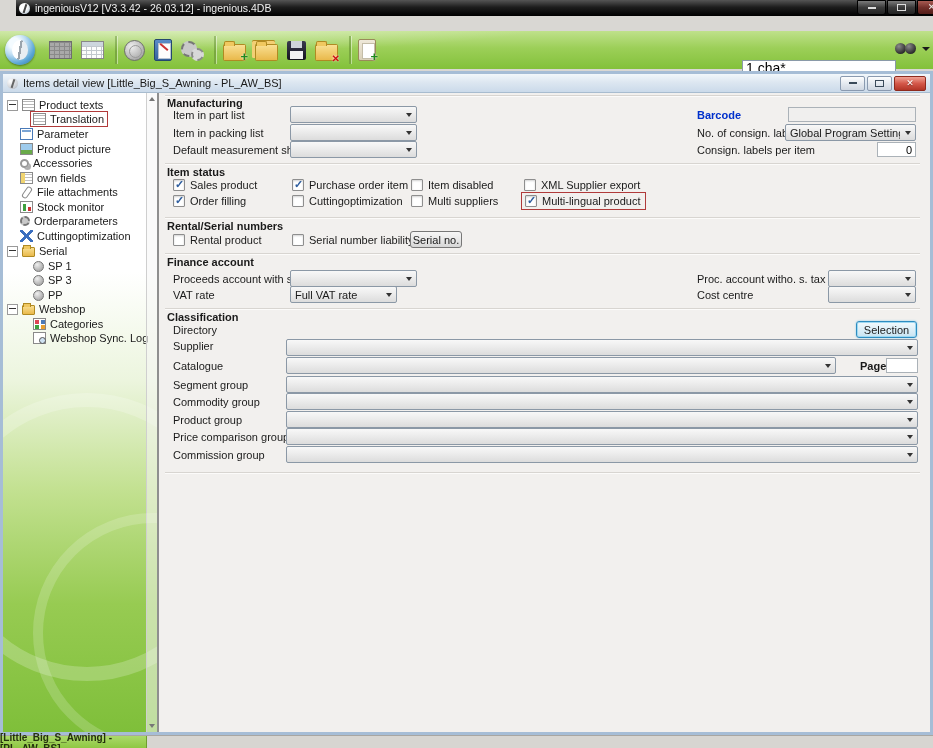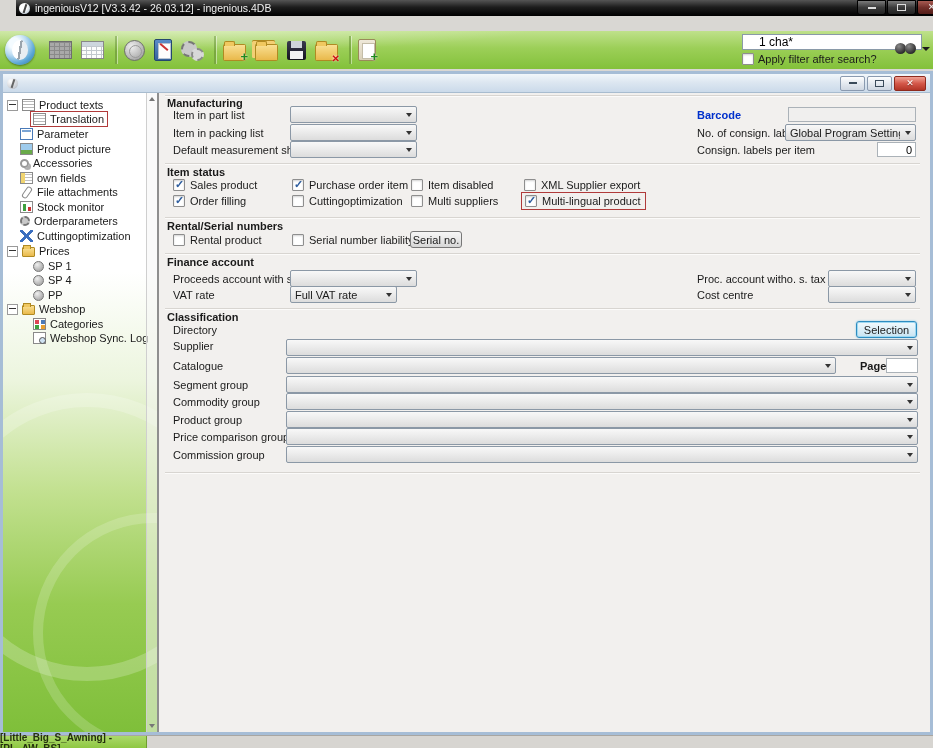--- a/index.html
+++ b/index.html
@@ -60,21 +60,21 @@
   .badge-x::after{content:"\2715";position:absolute;right:-3px;bottom:-4px;color:#c11;font-weight:bold;font-size:10px;text-shadow:0 0 2px #fff;}
   .ic-folders{box-shadow:-3px -3px 0 0 #f3cf74,-3px -4px 0 0 #b08a22;}
   .ic-save{width:19px;height:19px;background:linear-gradient(#3a3a4e,#15151f);border-radius:2px;}
   .ic-save::before{content:"";position:absolute;left:4px;top:0;width:11px;height:7px;background:#cfd4da;}
   .ic-save::after{content:"";position:absolute;left:3px;top:10px;width:13px;height:8px;background:#f2f2f2;}
   .ic-clipboard2{width:16px;height:20px;background:linear-gradient(#efe9da,#d9cfb8);border:1px solid #9a8a5a;border-radius:2px;}
   .ic-clipboard2::before{content:"";position:absolute;left:2.5px;top:3px;width:11px;height:14px;background:#fff;border:1px solid #c4bda8;}
   .tsep{width:2px;height:28px;margin:0 7px 0 2px;background:#79a83f;box-shadow:1px 0 0 rgba(255,255,255,.45);flex:none;}
 
   .search-block{position:absolute;right:43px;top:3px;width:148px;}
-  .search-input{width:146px;height:14px;border:1px solid #8a9aa8;font-size:12px;padding:0 16px;font-family:inherit;background:#fff;}
+  .search-input{width:146px;height:14px;border:1px solid #8a9aa8;font-size:14px;padding:0 3px;font-family:inherit;background:#fff;margin-top:26px;}
   .filter-row{display:flex;align-items:center;gap:4px;margin-top:3px;}
   .tb-binoc{position:absolute;right:12px;top:9px;width:26px;height:17px;}
   .tb-binoc::before{content:"";position:absolute;left:0;top:3px;width:11px;height:11px;border-radius:50%;background:radial-gradient(circle at 35% 30%,#8a8a8a,#2e2e2e 70%);}
   .tb-binoc::after{content:"";position:absolute;left:10px;top:3px;width:11px;height:11px;border-radius:50%;background:radial-gradient(circle at 35% 30%,#8a8a8a,#2e2e2e 70%);}
   .tb-caret{position:absolute;right:3px;top:16px;width:0;height:0;border-left:4px solid transparent;border-right:4px solid transparent;border-top:4px solid #1a1a1a;}
 
   
   .detailwin{position:absolute;left:0;top:71px;width:933px;height:664px;box-sizing:border-box;
     border:3px solid #a6bdd6;box-shadow:inset 0 0 0 1px #7b97b5;background:#f2f0ee;}
   .dw-titlebar{height:18px;background:linear-gradient(#f2f7fb,#dde7f1 45%,#cbdaea);
@@ -206,20 +206,21 @@
         <span>Apply filter after search?</span>
       </div>
     </div>
     <span class="tb-binoc"></span>
     <span class="tb-caret"></span>
   </div>
 
   <div class="detailwin">
     <div class="dw-titlebar">
       <span class="dw-logo"></span>
+      <span>Items detail view [Little_Big_S_Awning - PL_AW_BS]</span>
       <div class="dwbtns">
         <span class="dwb">
             <span class="bar"></span>
           </span>
         <span class="dwb">
             <span class="box"></span>
           </span>
         <span class="dwb close">
             <span class="x">✕</span>
           </span>
@@ -268,29 +269,29 @@
           <span class="tic i-gear"></span>
           <span>Orderparameters</span>
         </div>
         <div class="ti" style="left:17px;top:136px">
           <span class="tic i-cut"></span>
           <span>Cuttingoptimization</span>
         </div>
         <div class="ti" style="left:4px;top:151px">
           <span class="exp"></span>
           <span class="tic i-folder2"></span>
-          <span>Prices</span>
+          <span>Serial</span>
         </div>
         <div class="ti" style="left:30px;top:166px">
           <span class="tic i-coin"></span>
           <span>SP 1</span>
         </div>
         <div class="ti" style="left:30px;top:180px">
           <span class="tic i-coin"></span>
-          <span>SP 4</span>
+          <span>SP 3</span>
         </div>
         <div class="ti" style="left:30px;top:195px">
           <span class="tic i-coin"></span>
           <span>PP</span>
         </div>
         <div class="ti" style="left:4px;top:209px">
           <span class="exp"></span>
           <span class="tic i-folder2"></span>
           <span>Webshop</span>
         </div>

